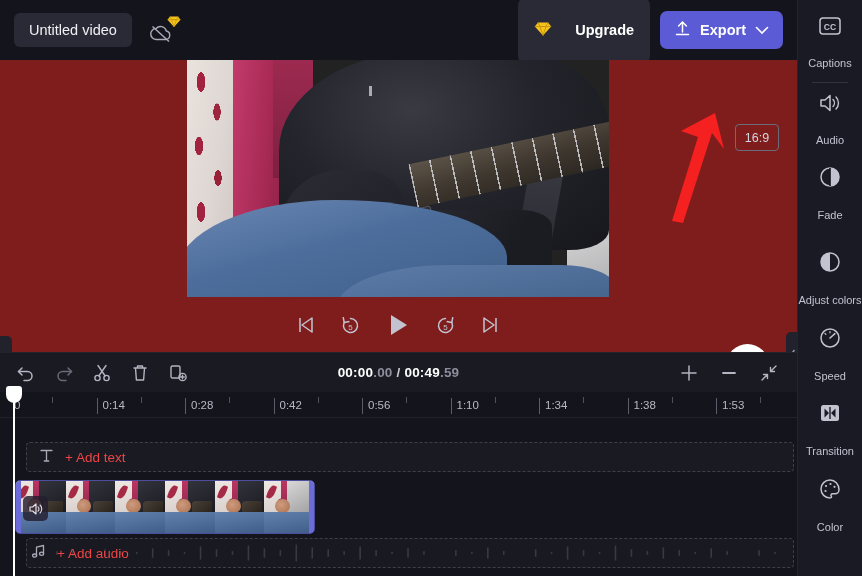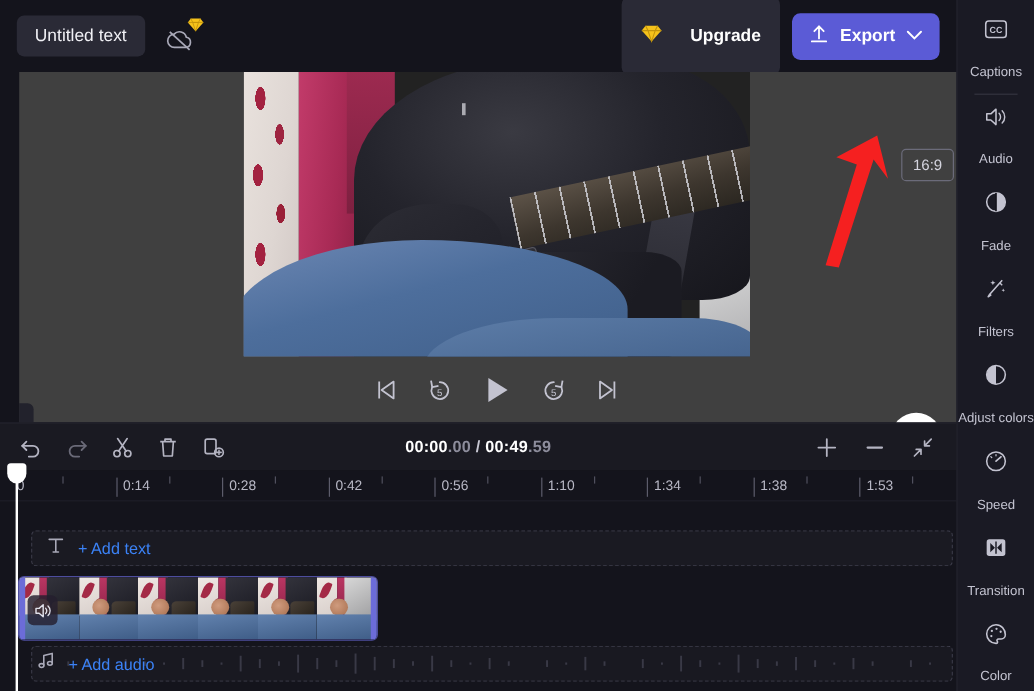--- a/index.html
+++ b/index.html
@@ -42,22 +42,22 @@
   .btn-export {
     display: flex; align-items: center; gap: 9px;
     background: #5b5bd6; border: none; border-radius: 7px;
     padding: 9px 14px; cursor: pointer;
     color: #fff; font-size: 14.5px; font-weight: bold;
     font-family: "Liberation Sans", sans-serif;
   }
 
   
   .preview-area {
-    position: absolute; left: 16px; top: 60px; width: 797px; height: 292px;
-    background: #404040;
+    position: absolute; left: 0; top: 60px; width: 797px; height: 292px;
+    background: #7f1d1d;
   }
   .video-frame {
     position: absolute; left: 187px; top: 0px;
     width: 422px; height: 237px;
     overflow: hidden;
     background: #222;
   }
   
   .v-curtain {
     position:absolute; left:0; top:0; width:46px; height:100%;
@@ -236,21 +236,21 @@
   }
   .playhead-line { position:absolute; left:7px; top:15px; width:2px; height:175px; background:#ffffff; }
 
   .tracks { position:absolute; left:0; top:418px; width:797px; height:158px; background:#14141c; }
 
   .track-text {
     position:absolute; left:26px; top:24px; width:768px; height:30px;
     border:1.5px dashed #3e3e4c; border-radius:4px; background:#1a1a22;
     display:flex; align-items:center; gap:11px; padding-left:12px; cursor:pointer;
   }
-  .track-placeholder { font-size:13.5px; color:#3b82f6; }
+  .track-placeholder { font-size:13.5px; color:#ef4444; }
 
   .clip {
     position:absolute; left:15px; top:62px; width:300px; height:54px;
     border-radius:5px; overflow:hidden; border:1.5px solid #4d4d9e; cursor:pointer;
   }
   .filmstrip { display:flex; width:100%; height:100%; }
   .frame { flex:1; position:relative; overflow:hidden; }
   .f-curtain { position:absolute; left:0; top:0; width:34%; height:62%;
     background: linear-gradient(160deg,#efe9e4,#d8cfcb); }
   .f-leaf1 { position:absolute; left:4px; top:4px; width:7px; height:14px;
@@ -300,21 +300,21 @@
   .sb-label { font-size:11px; color:#c3c3d0; text-align:center; line-height:1.15; }
   .sb-divider { width:36px; height:1px; background:#33333f; margin:7px 0 4px 0; }
   .sb-spacer { height:9px; }
 </style>
 </head>
 <body>
 
 <div id="app">
 
   <div class="topbar">
-    <div class="title-chip">Untitled text</div>
+    <div class="title-chip">Untitled video</div>
 
     <div class="cloud-wrap">
       <span class="cloud-off">
         <svg width="26" height="22" viewBox="0 0 26 22">
           <path d="M7.5 17.5h10.2a4.3 4.3 0 0 0 .6-8.5 6 6 0 0 0-10.2-2.6 4.8 4.8 0 0 0 .4 11.1z" fill="none" stroke="#a9a9b8" stroke-width="1.4"></path>
           <line x1="4.5" y1="4.5" x2="21" y2="19.5" stroke="#a9a9b8" stroke-width="1.5"></line>
         </svg>
       </span>
       <span class="diamond-badge">
         <svg width="14" height="13" viewBox="0 0 14 13">
@@ -719,29 +719,20 @@
       <svg width="26" height="24" viewBox="0 0 26 24">
         <circle cx="13" cy="12" r="9" fill="none" stroke="#c3c3d0" stroke-width="1.5"></circle>
         <path d="M13 3a9 9 0 0 1 0 18z" fill="#c3c3d0"></path>
         <line x1="13" y1="3" x2="13" y2="21" stroke="#14141c" stroke-width="1.6"></line>
       </svg>
       <span class="sb-label">Fade</span>
     </div>
 
     <div class="sb-spacer"></div>
 
-    <div class="sb-item">
-      <svg width="26" height="24" viewBox="0 0 26 24">
-        <path d="M19 4L7 17.5M7 17.5l-1.5 2.5 2.5-1.5z" fill="none" stroke="#c3c3d0" stroke-width="1.5" stroke-linejoin="round"></path>
-        <path d="M16.5 6.5l2.5 2.5" stroke="#c3c3d0" stroke-width="1.4"></path>
-        <path d="M10 4l.7 1.8L12.5 6.5l-1.8.7L10 9l-.7-1.8L7.5 6.5l1.8-.7z" fill="#c3c3d0"></path>
-        <path d="M20 12l.5 1.2 1.2.5-1.2.5-.5 1.2-.5-1.2-1.2-.5 1.2-.5z" fill="#c3c3d0"></path>
-      </svg>
-      <span class="sb-label">Filters</span>
-    </div>
 
     <div class="sb-spacer"></div>
 
     <div class="sb-item">
       <svg width="26" height="24" viewBox="0 0 26 24">
         <circle cx="13" cy="12" r="9" fill="none" stroke="#c3c3d0" stroke-width="1.5"></circle>
         <path d="M13 3a9 9 0 0 0 0 18z" fill="#c3c3d0"></path>
       </svg>
       <span class="sb-label">Adjust colors</span>
     </div>

